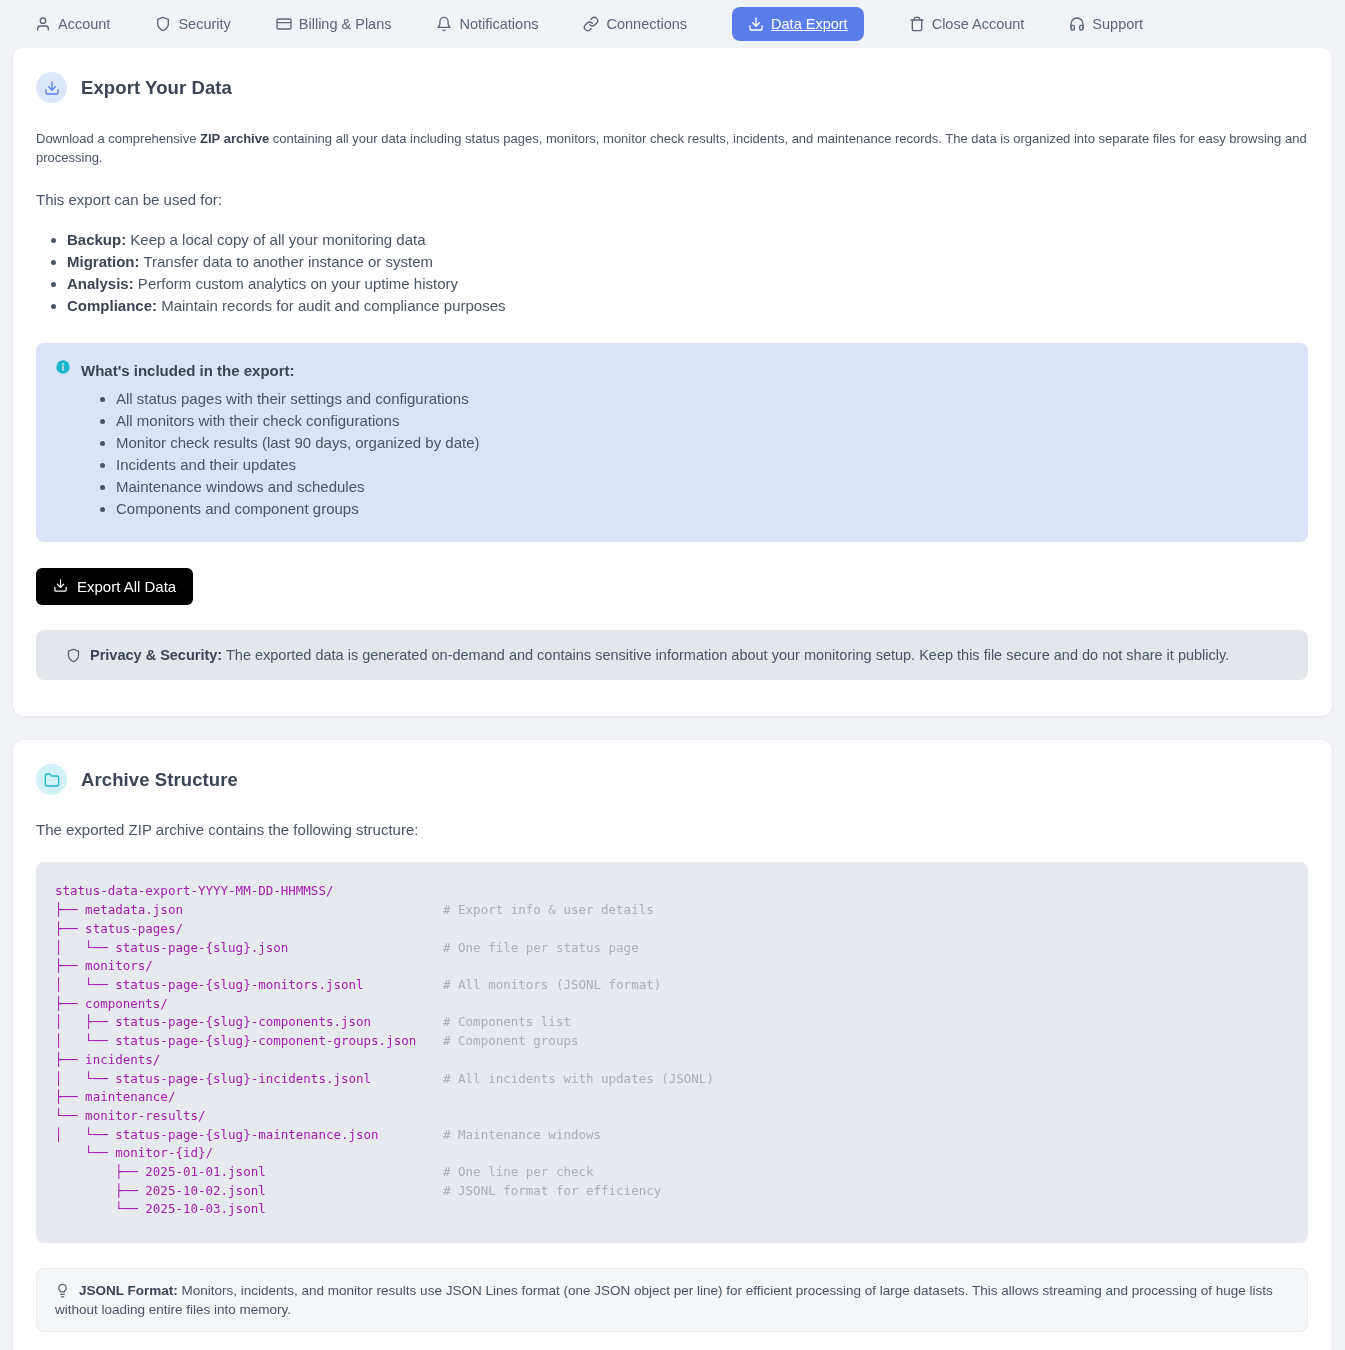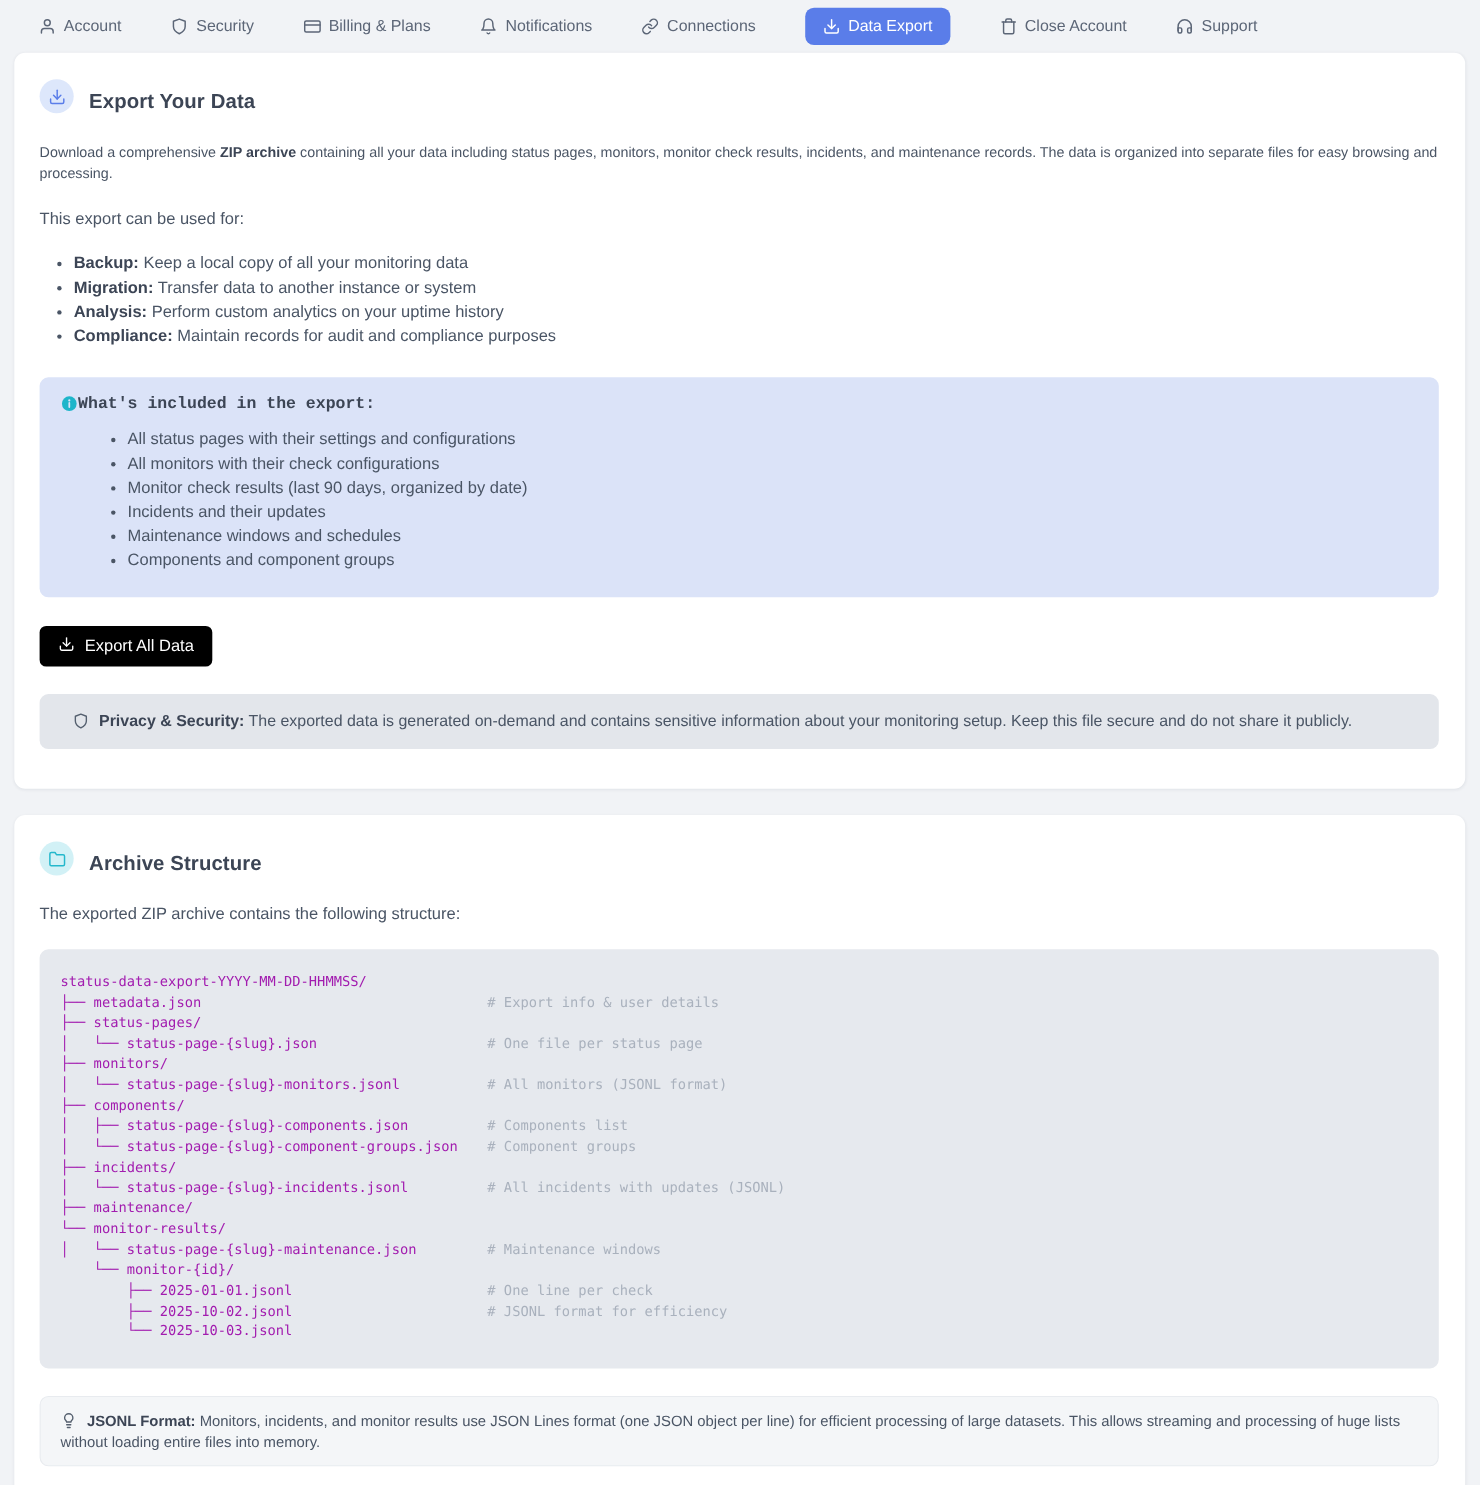--- a/index.html
+++ b/index.html
@@ -14,50 +14,50 @@
     display: flex; align-items: center;
     height: 48px; padding: 0 35px; gap: 45px;
   }
   .nav-item {
     display: flex; align-items: center; gap: 7px;
     font-size: 14.5px; color: #5c6677; cursor: pointer;
     padding: 9px 0; border-radius: 8px; white-space: nowrap;
   }
   .nav-item svg { width: 16px; height: 16px; }
   .nav-item.active {
-    background: #5a7de9; color: #ffffff; padding: 9px 16px;
+    background: #5a7de9; color: #ffffff; padding: 9px 16px; text-decoration: underline;
   }
   
   .card {
     background: #ffffff; border-radius: 10px;
     margin: 0 13px; padding: 24px 24px 36px 23px;
     box-shadow: 0 1px 3px rgba(20,30,60,.07);
   }
   .card + .card { margin-top: 24px; }
   #archive-card { height: 640px; }
-  .card-header { display: flex; align-items: flex-end; gap: 14px; margin-bottom: 26px; }
+  .card-header { display: flex; align-items: center; gap: 14px; margin-bottom: 26px; }
   .icon-circle {
     width: 31px; height: 31px; border-radius: 50%;
     display: flex; align-items: center; justify-content: center; flex: none;
   }
   .icon-circle.blue { background: #dde7fb; color: #5a7de9; }
   .icon-circle.cyan { background: #d2f1f6; color: #24b8cc; }
   .icon-circle svg { width: 16px; height: 16px; }
   .card-title { font-size: 18.5px; font-weight: 700; color: #3c4555; letter-spacing: .1px; }
   .para { font-size: 13px; line-height: 1.48; margin-bottom: 24px; }
   .para b, .strong { color: #3c4555; font-weight: 700; }
   .use-heading { font-size: 15px; margin-bottom: 21px; }
   ul.plain { list-style: disc; padding-left: 31px; }
   ul.plain li { font-size: 15px; line-height: 22px; color: #4a5565; }
   
   .info-box {
     background: #dbe3f8; border-radius: 8px;
     margin-top: 26px; padding: 16px 20px 22px 19px;
   }
-  .info-box-head { display: flex; align-items: flex-start; margin-bottom: 9px; font-family: Liberation Mono, monospace; }
+  .info-box-head { display: flex; align-items: flex-end; gap: 10px; margin-bottom: 9px; }
   .info-box-head svg { width: 16px; height: 16px; color: #1db5ca; flex: none; }
   .info-box-title { font-size: 15px; font-weight: 700; color: #3c4555; }
   .info-box ul { list-style: disc; padding-left: 61px; }
   .info-box li { font-size: 15px; line-height: 22px; color: #4a5565; }
   
   .export-btn {
     margin-top: 26px; display: inline-flex; align-items: center; gap: 9px;
     background: #000000; color: #fff; border: none; border-radius: 6px;
     height: 37px; padding: 0 17px; font-size: 15px; font-weight: 500;
     font-family: inherit; cursor: pointer;

